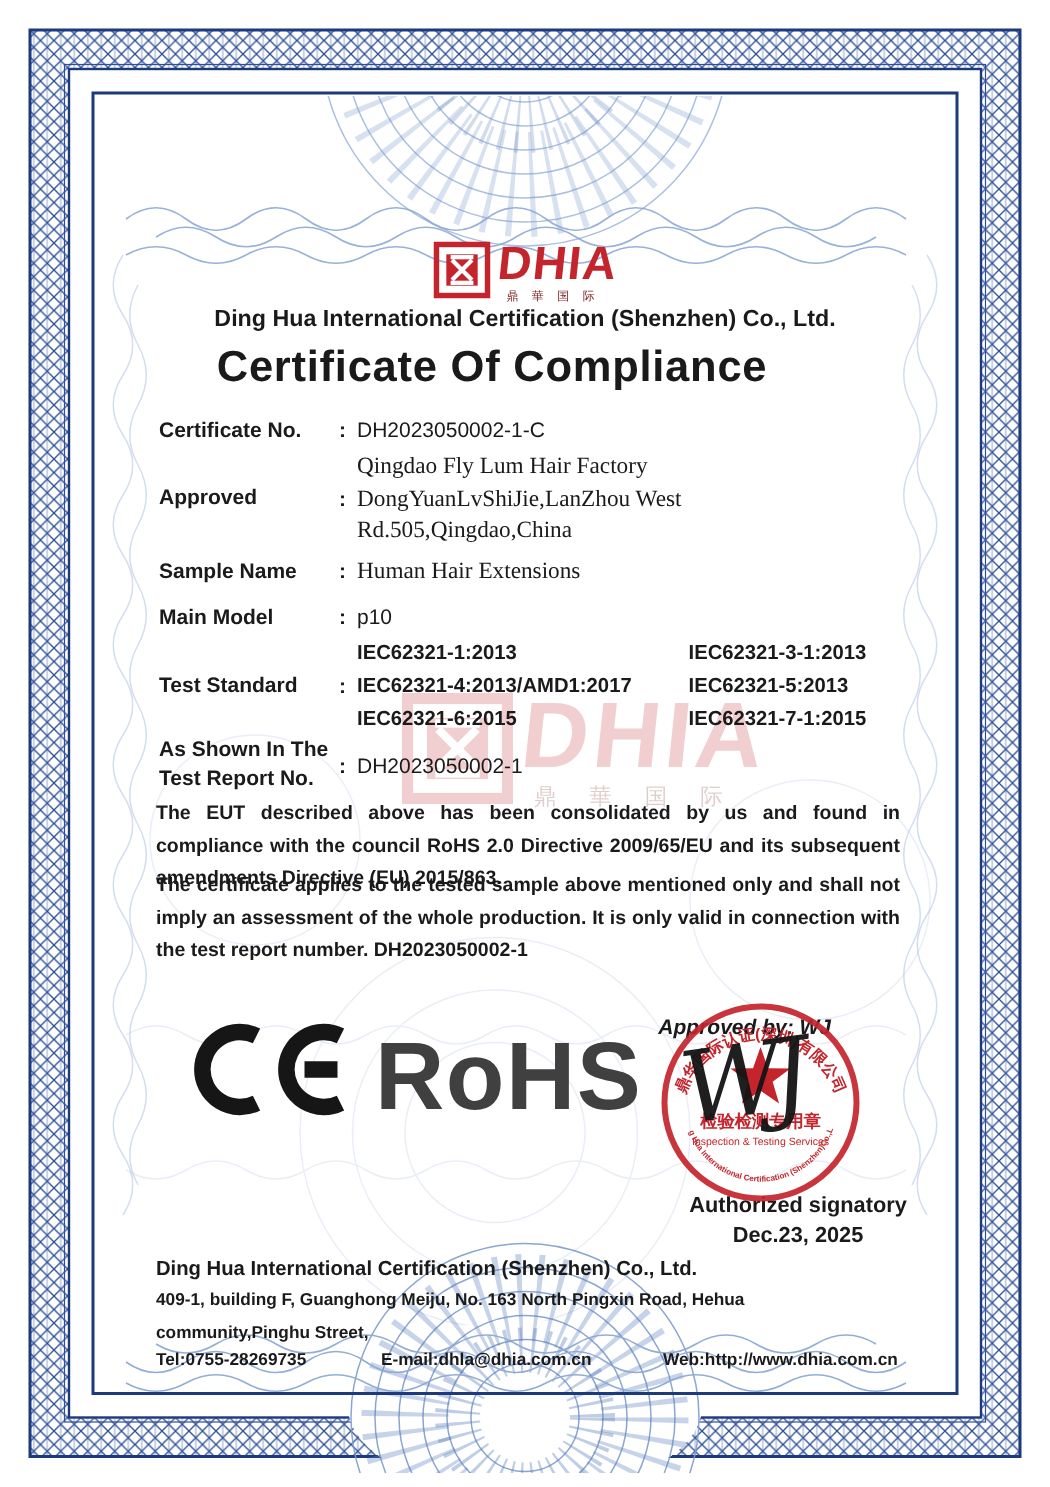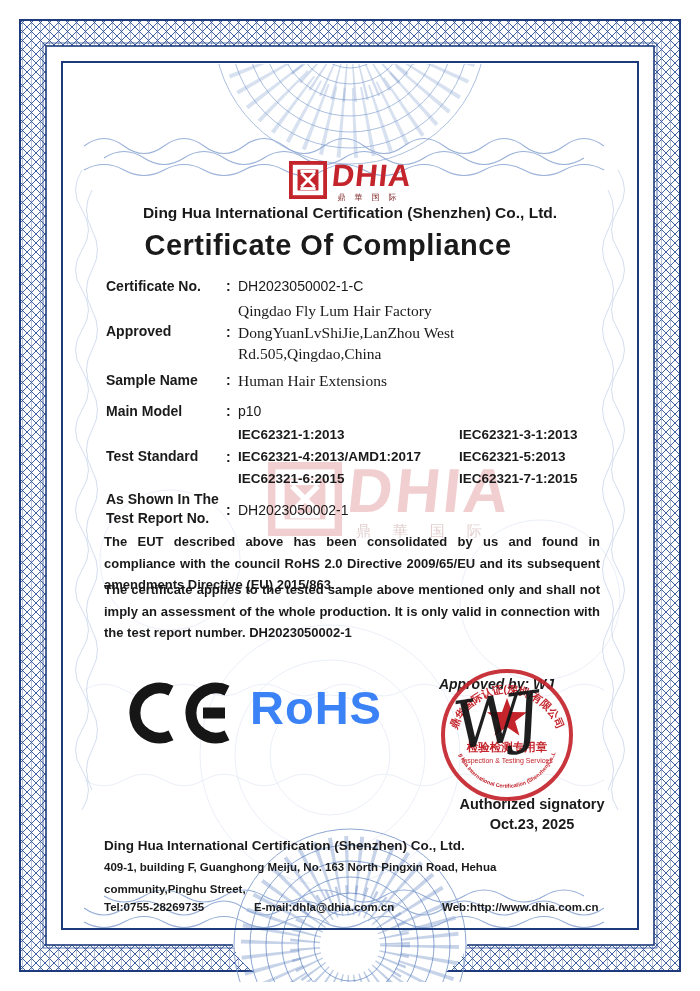--- a/index.html
+++ b/index.html
@@ -48,21 +48,21 @@
   .row-report .fvals{padding-top:10px;}
 
   
   .para{position:absolute;left:104px;width:496px;font-weight:bold;font-size:13px;line-height:21.5px;text-align:justify;}
   #para1{top:531px;}
   #para2{top:579px;}
   .approved{position:absolute;right:146px;top:676px;font-weight:bold;font-size:14px;font-style:italic;}
 
   
   .ce-mark{position:absolute;left:126px;top:682px;}
-  .rohs{position:absolute;left:250px;top:680px;font-weight:bold;font-size:47px;letter-spacing:1px;color:#3b82f6;}
+  .rohs{position:absolute;left:250px;top:680px;font-weight:bold;font-size:64px;letter-spacing:1px;color:#404040;}
   .stamp{position:absolute;left:438px;top:666px;width:138px;height:138px;z-index:3;}
 
   .auth-sign{position:absolute;left:432px;top:796px;width:200px;text-align:center;font-weight:bold;font-size:14.5px;}
   .auth-date{position:absolute;left:432px;top:816px;width:200px;text-align:center;font-weight:bold;font-size:14.5px;}
 
   
   .footer{position:absolute;left:104px;top:836px;width:496px;}
   .f-company{font-weight:bold;font-size:13.5px;line-height:20px;}
   .f-addr{font-weight:bold;font-size:11.5px;line-height:22px;}
   .f-contact{position:relative;height:20px;font-weight:bold;font-size:11.5px;margin-top:1px;}
@@ -306,21 +306,21 @@
     <polygon fill="#c4242b" points="69,32 74.0,46.1 89,46.3 77.1,55.2 81.4,69.6 69,61.1 56.6,69.6 60.9,55.2 49,46.3 64.0,46.1"></polygon>
     <text x="69" y="85" text-anchor="middle" font-size="11.5" font-weight="bold" fill="#c4242b">检验检测专用章</text>
     <text x="69" y="97" text-anchor="middle" font-size="7" fill="#c4242b">Inspection &amp; Testing Services</text>
     <text font-size="5.4" fill="#c4242b" font-weight="bold">
       <textPath href="#arcBot" startOffset="50%" text-anchor="middle">Ding Hua International Certification (Shenzhen)Co.,LTD</textPath>
     </text>
     <text x="18" y="76" font-size="66" fill="#141414" opacity="0.95" font-family="DejaVu Serif, serif" font-style="italic" letter-spacing="-8" transform="rotate(-8 69 69)">WJ</text>
   </svg>
 
   <div class="auth-sign">Authorized signatory</div>
-  <div class="auth-date">Oct.23, 2025</div>
+  <div class="auth-date">Dec.23, 2025</div>
 
   <div class="footer">
     <div class="f-company">Ding Hua International Certification (Shenzhen) Co., Ltd.</div>
     <div class="f-addr">409-1, building F, Guanghong Meiju, No. 163 North Pingxin Road, Hehua community,Pinghu Street,</div>
     <div class="f-contact">
       <span class="f-tel">Tel:0755-28269735</span>
       <span class="f-email">E-mail:dhla@dhia.com.cn</span>
       <span class="f-web">Web:http://www.dhia.com.cn</span>
     </div>
   </div>

